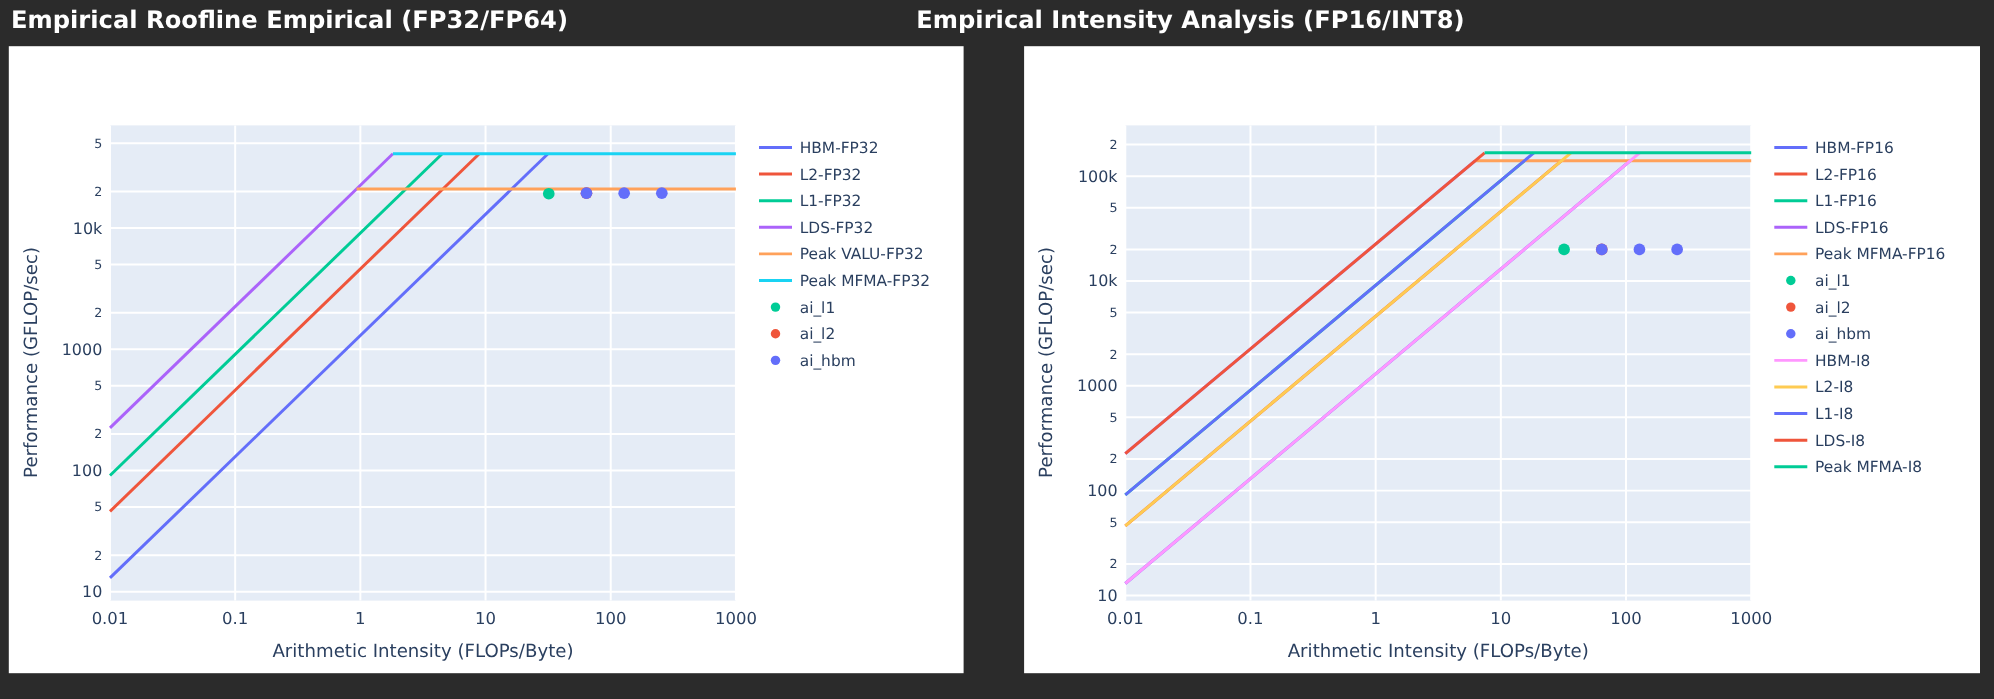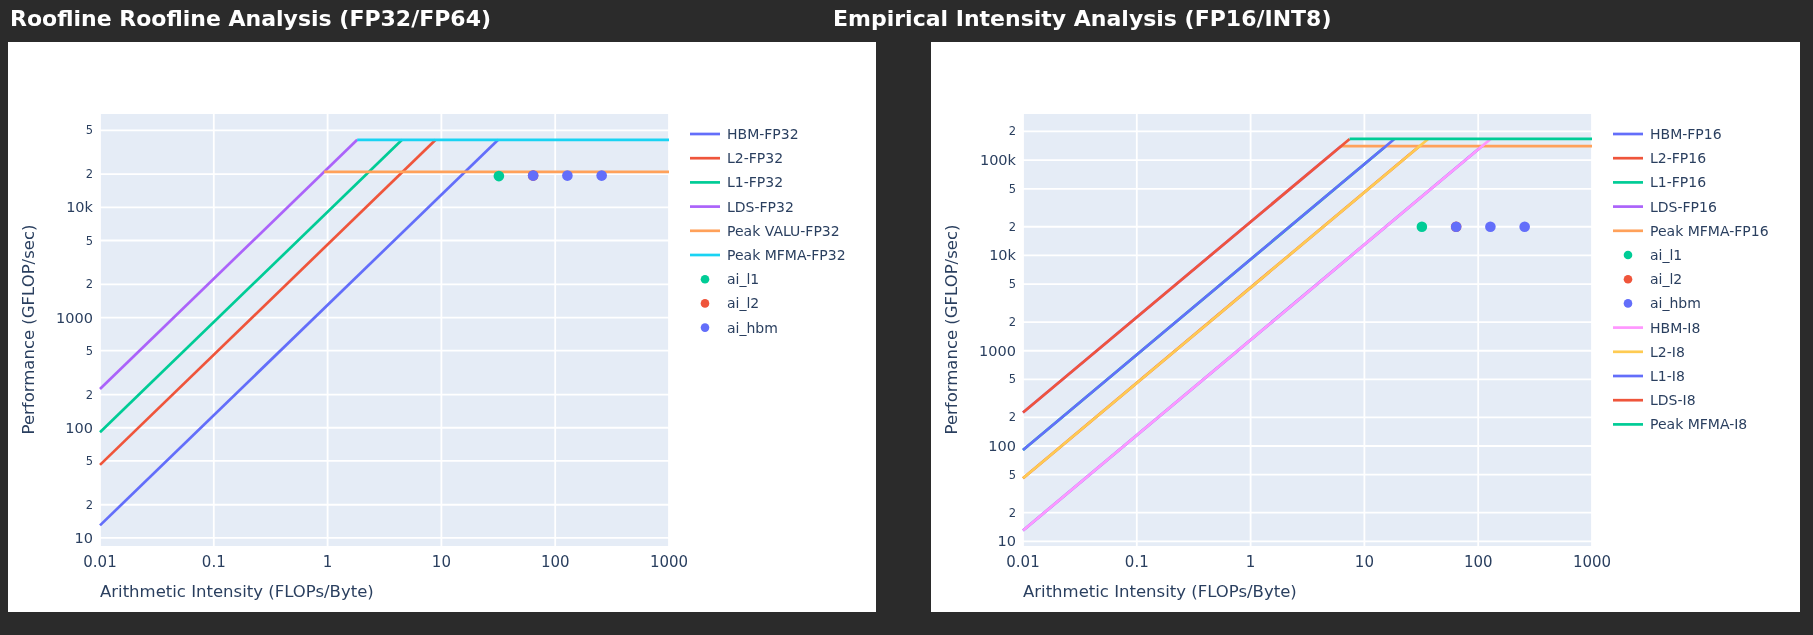--- a/index.html
+++ b/index.html
@@ -1,29 +1,29 @@
 <!DOCTYPE html>
 <html><head>
 <meta charset="utf-8">
 <style>
   html,body{margin:0;padding:0;background:#2b2b2b;width:1813px;height:635px;overflow:hidden;
     font-family:"DejaVu Sans","Liberation Sans",sans-serif;}
   .chart-title{position:absolute;color:#ffffff;font-size:22px;font-weight:bold;white-space:nowrap;
     font-family:"DejaVu Sans","Liberation Sans",sans-serif;}
   .panel{position:absolute;background:#ffffff;}
   .panel svg{position:absolute;left:0;top:0;}
-  .xlabel{position:absolute;left:92px;width:569px;top:540px;text-align:left;color:#2a3f5f;font-size:16.5px;}
+  .xlabel{position:absolute;left:92px;width:569px;top:540px;text-align:center;color:#2a3f5f;font-size:16.5px;}
   .ylabel{position:absolute;left:-150px;top:278px;width:340px;text-align:center;color:#2a3f5f;font-size:16.5px;
     transform:rotate(-90deg);}
   svg text{font-family:"DejaVu Sans","Liberation Sans",sans-serif;fill:#2a3f5f;}
 </style>
 </head>
 <body>
 
-<div class="chart-title" style="left:10px;top:6px">Roofline Roofline Analysis (FP32/FP64)</div>
+<div class="chart-title" style="left:10px;top:6px">Empirical Roofline Empirical (FP32/FP64)</div>
 <div class="chart-title" style="left:833px;top:6px">Empirical Intensity Analysis (FP16/INT8)</div>
 
 <div class="panel" style="left:8px;top:42px;width:868px;height:570px">
   <svg width="868" height="570">
       <rect x="92" y="72" width="569" height="432" fill="#E5ECF6"></rect>
       <line x1="92" x2="92" y1="72" y2="504" stroke="#fff" stroke-width="1.8"></line>
       <text x="92" y="525" text-anchor="middle" font-size="15">0.01</text>
       <line x1="205.8" x2="205.8" y1="72" y2="504" stroke="#fff" stroke-width="1.8"></line>
       <text x="205.8" y="525" text-anchor="middle" font-size="15">0.1</text>
       <line x1="319.6" x2="319.6" y1="72" y2="504" stroke="#fff" stroke-width="1.8"></line>

